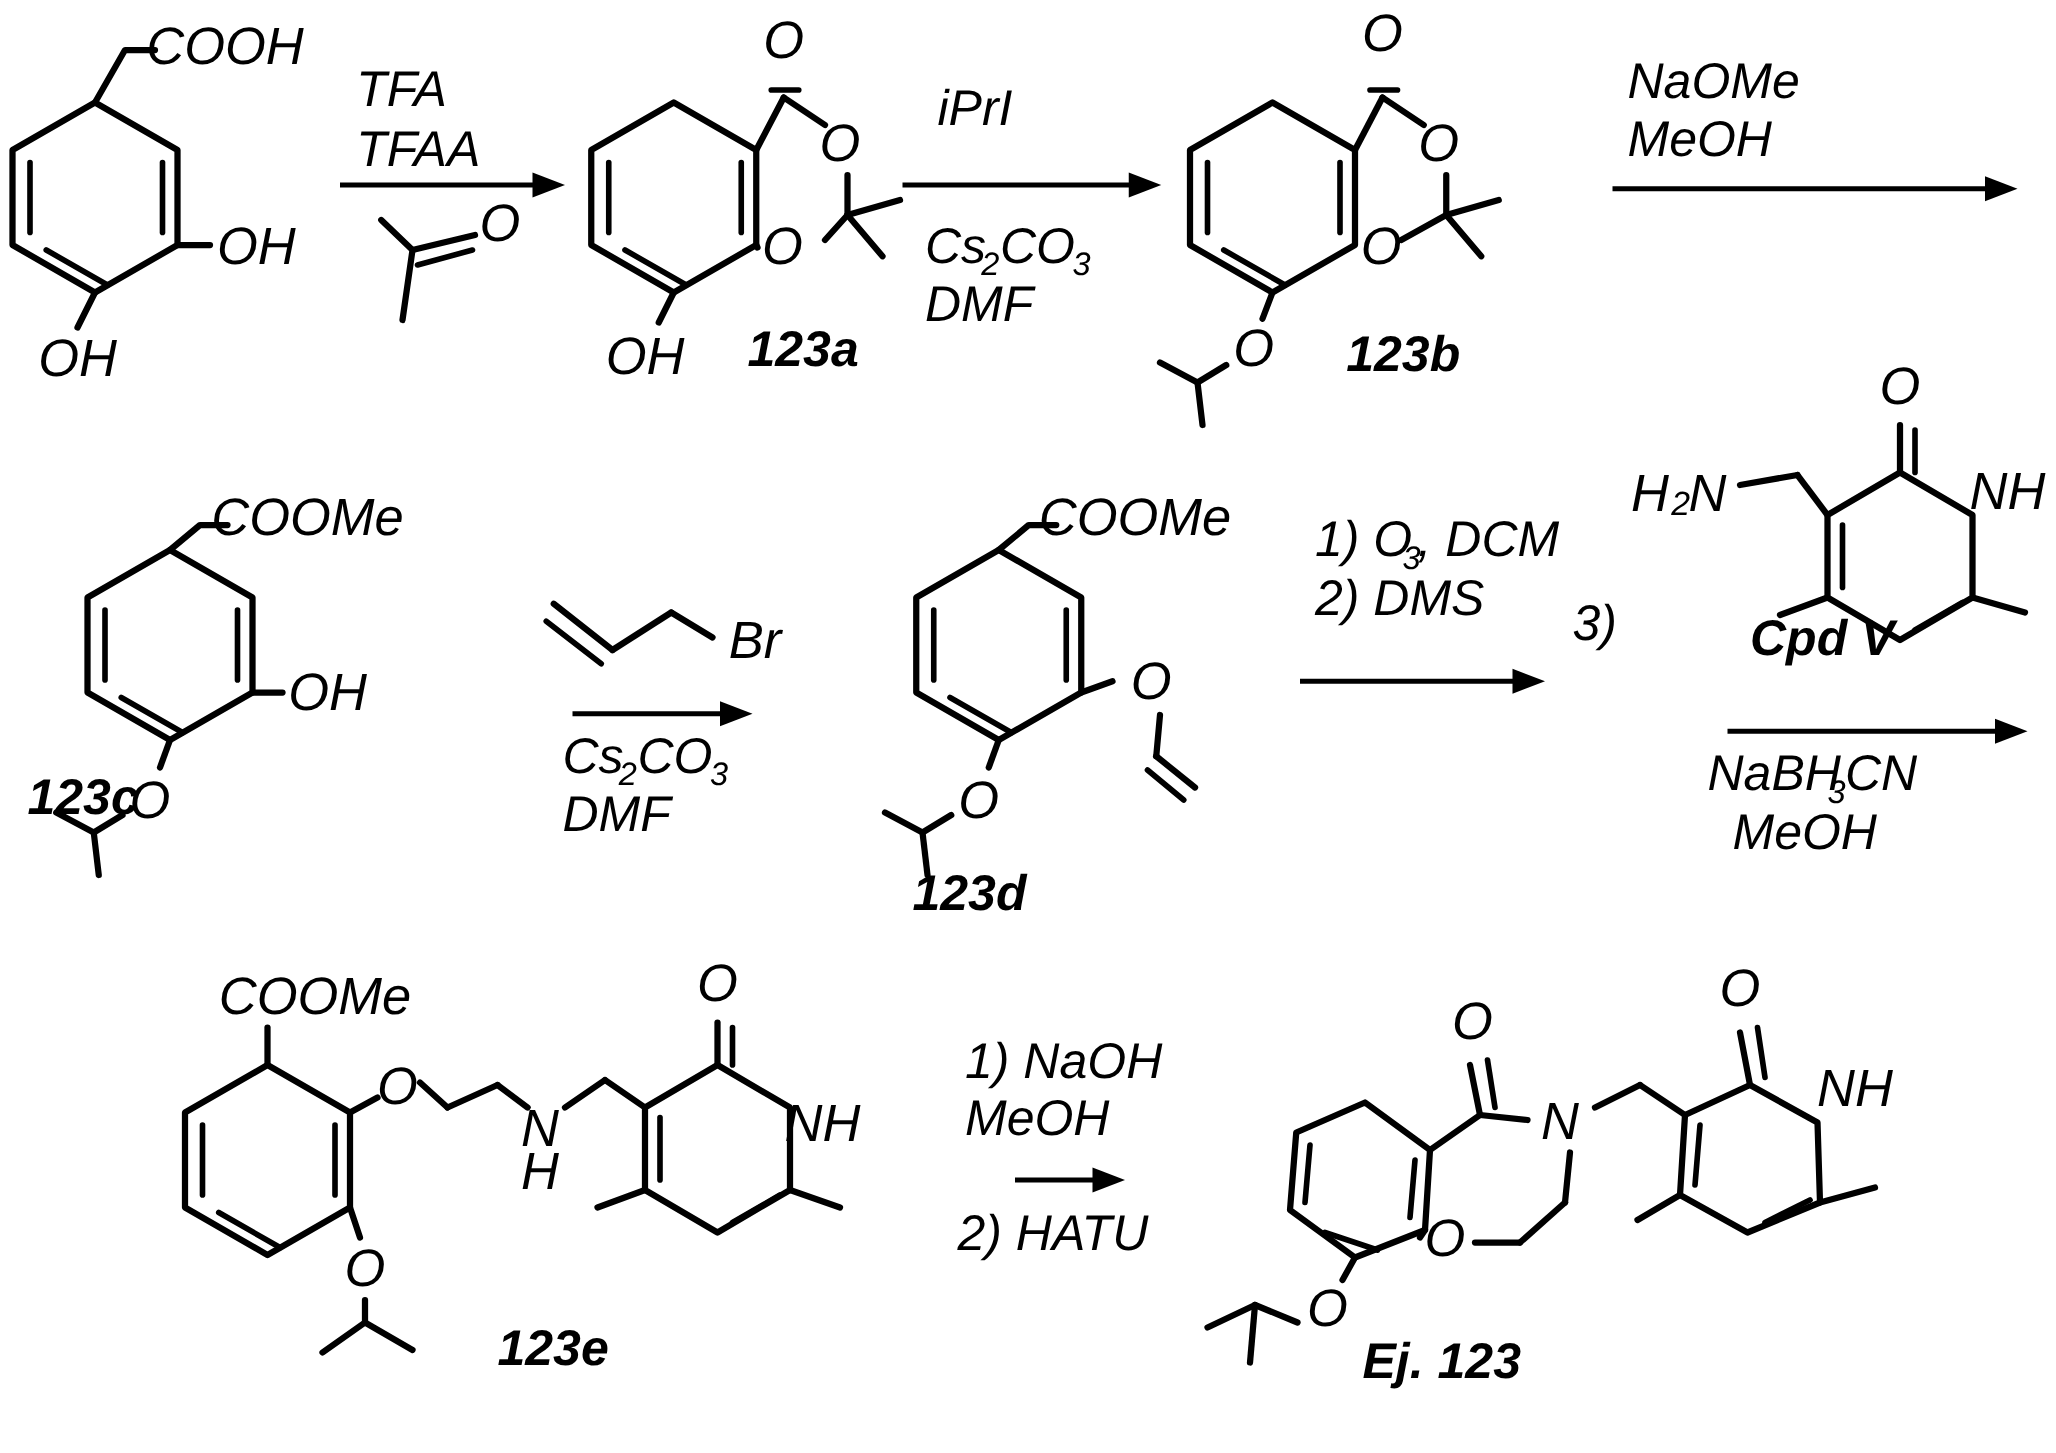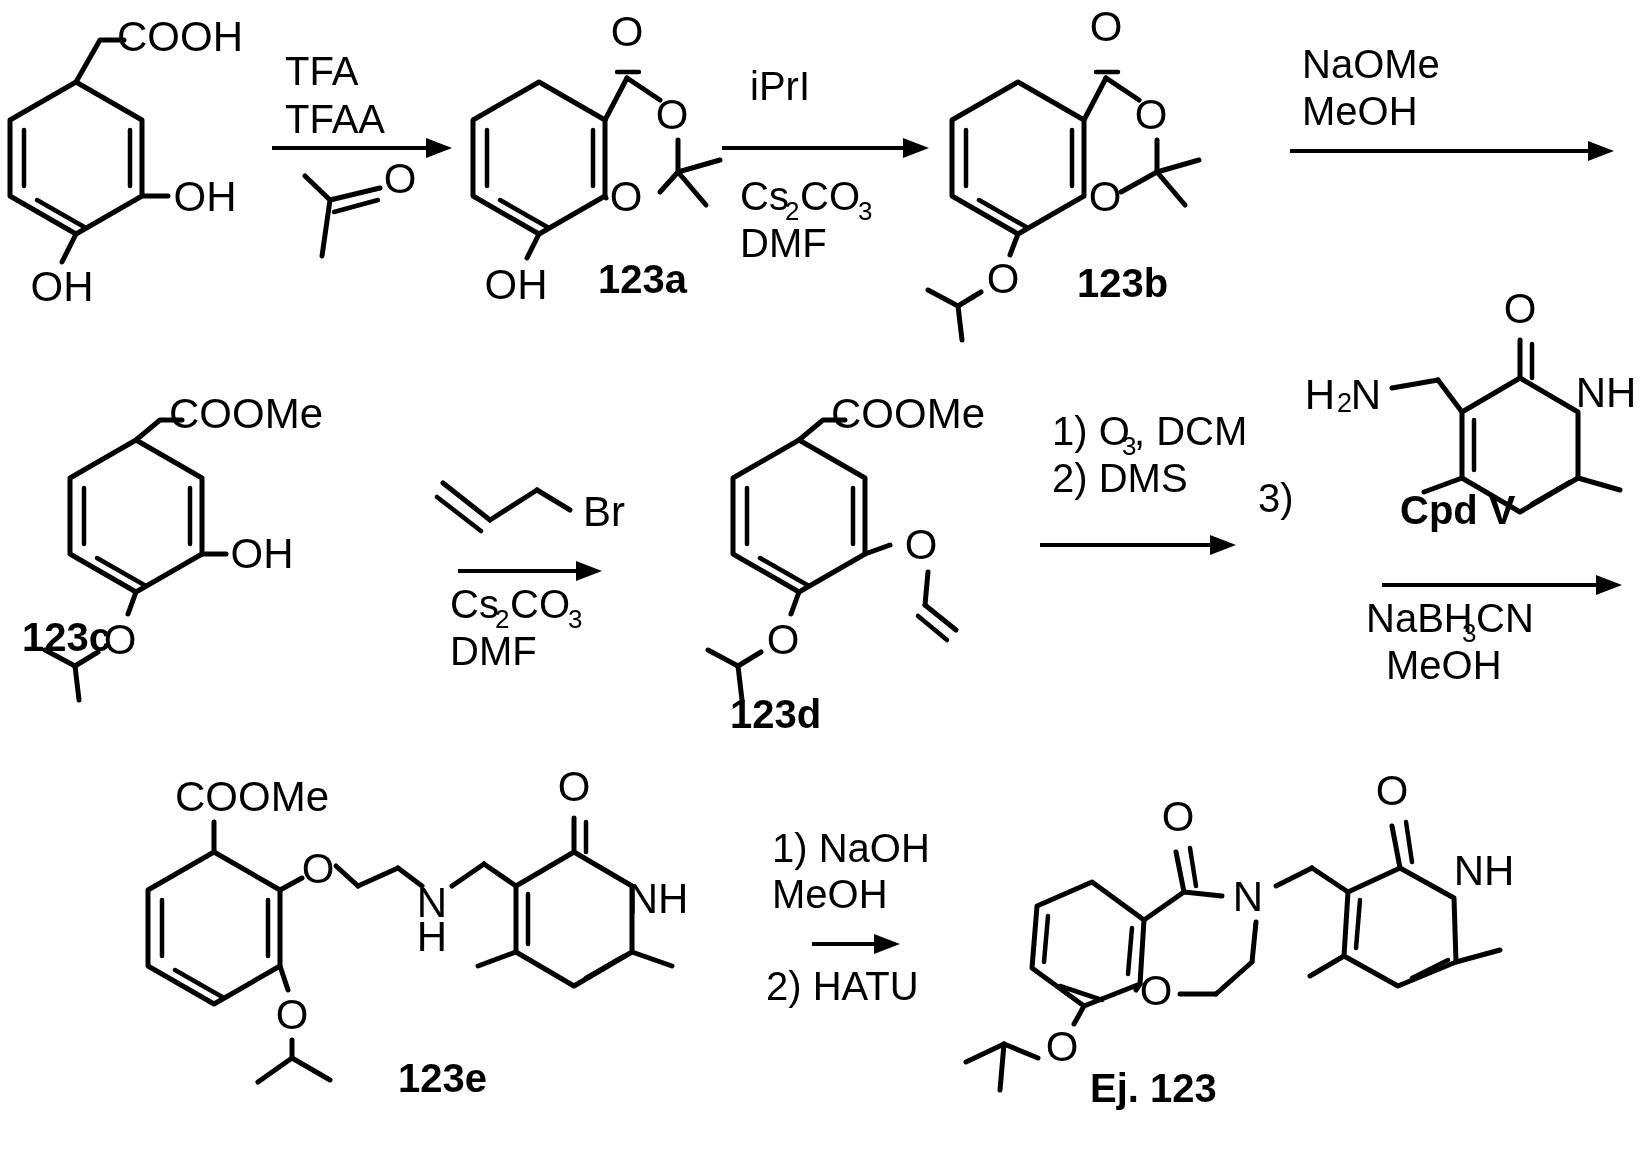--- a/index.html
+++ b/index.html
@@ -1,18 +1,18 @@
 <!DOCTYPE html>
 <html><head>
 <meta charset="utf-8">
 <style>
   html,body{margin:0;padding:0;background:#ffffff;}
   body{width:1645px;height:1162px;position:relative;
        font-family:"Liberation Sans",sans-serif;color:#000;overflow:hidden;}
-  .scheme{position:absolute;inset:0;}
+  .scheme{position:absolute;inset:0;font-style:italic;}
   svg{position:absolute;left:0;top:0;width:1645px;height:1162px;overflow:visible;}
   .bond{stroke:#000;stroke-width:5;fill:none;stroke-linecap:round;stroke-linejoin:round;}
   .bond-thin{stroke:#000;stroke-width:4.5;fill:none;stroke-linecap:round;}
   .arrow-line{stroke:#000;stroke-width:4;fill:none;}
   .atom{font-family:"Liberation Sans",sans-serif;font-size:42px;fill:#000;
         text-anchor:middle;dominant-baseline:middle;}
   .atom-sub{font-family:"Liberation Sans",sans-serif;font-size:27px;fill:#000;}
   .reagent{font-family:"Liberation Sans",sans-serif;font-size:40px;fill:#000;}
   .reagent-sub{font-family:"Liberation Sans",sans-serif;font-size:26px;fill:#000;}
   .cpdlabel{font-family:"Liberation Sans",sans-serif;font-size:40px;font-weight:bold;fill:#000;}

